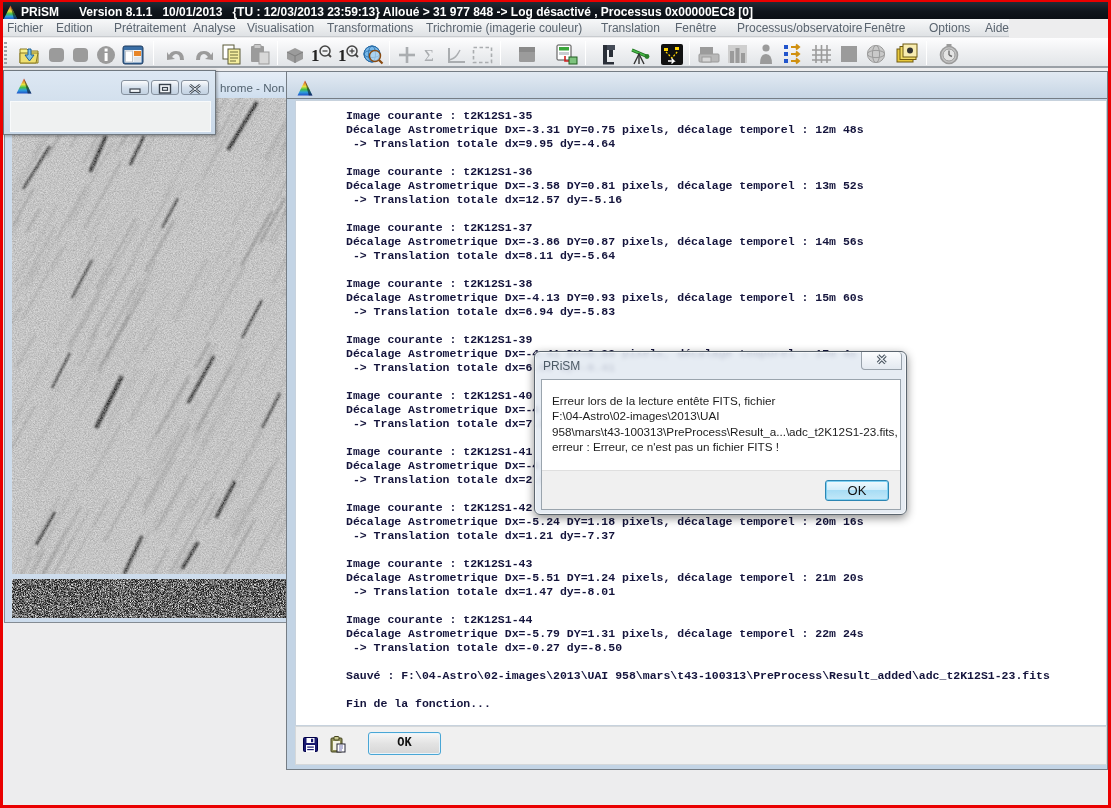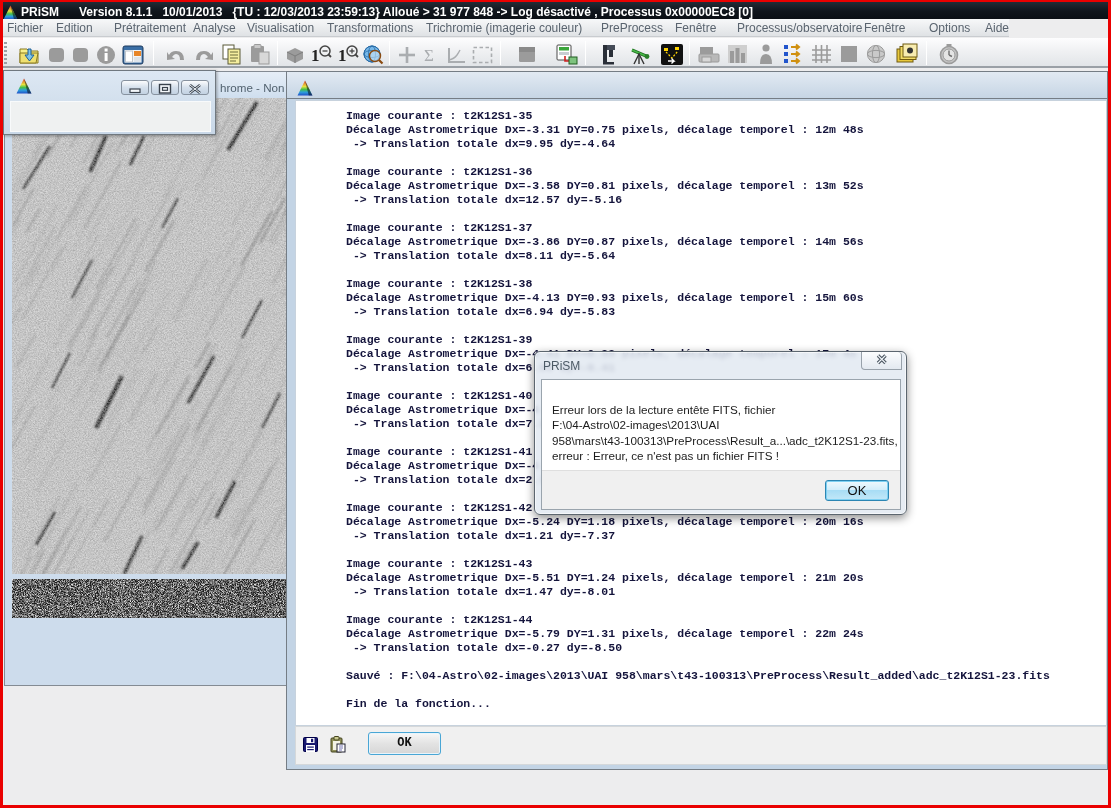--- a/index.html
+++ b/index.html
@@ -11,21 +11,21 @@
 #titlebar .t { position:absolute; top:2px; height:17px; line-height:16px; color:#fff; font-size:12px; font-weight:bold; white-space:pre; }
 #menubar { position:absolute; left:0; top:19px; width:1009px; height:18px; background:linear-gradient(#f7f8f9,#e9ebed 60%,#dfe2e5); border-bottom:1px solid #c9ccd0; }
 #menubar span { position:absolute; top:2px; font-size:12px; color:#5a646f; }
 #toolbar { position:absolute; left:0; top:38px; width:1111px; height:30px; background:linear-gradient(#fdfdfe,#f0f1f3 45%,#e2e5e8); border-bottom:2px solid #9aa0a6; }
 .tsep { position:absolute; top:3px; width:1px; height:24px; background:#b9bcc0; border-right:1px solid #fff; }
 .grip { position:absolute; left:4px; top:4px; width:3px; height:22px; background-image:repeating-linear-gradient(#9aa0a6 0 2px, transparent 2px 4px); }
 
 #redframe { position:absolute; left:0; top:0; width:1111px; height:808px; border-left:3px solid #ea0000; border-right:3px solid #ea0000; border-bottom:3px solid #ea0000; z-index:90; pointer-events:none; }
 
 
-#imgwin { position:absolute; left:4px; top:71px; width:284px; height:615px; background:#cddcec; border:1px solid #848b93; }
+#imgwin { position:absolute; left:4px; top:71px; width:284px; height:552px; background:#cddcec; border:1px solid #848b93; }
 #imgwin .tb { position:absolute; left:0; top:0; width:100%; height:27px; background:linear-gradient(#e6eef7,#cfdeee); border-bottom:1px solid #8d949c; }
 #imgwin .title { position:absolute; left:215px; top:9px; font-size:11.6px; color:#52626f; white-space:nowrap; }
 #starimg { position:absolute; left:7px; top:26px; width:276px; height:476px; }
 #darkstrip { position:absolute; left:7px; top:507px; width:276px; height:39px; }
 
 #smallwin { position:absolute; left:3px; top:70px; width:213px; height:65px; background:linear-gradient(#dde8f3,#c8d7e7); border:1px solid #70787f; box-shadow:1px 1px 3px rgba(0,0,0,.35); }
 #smallwin .inner { position:absolute; left:6px; top:30px; width:201px; height:31px; background:#eff1f1; border:1px solid #f8fafb; }
 .capbtn { position:absolute; top:9px; width:28px; height:15px; border:1px solid #87929f; border-radius:3px; background:linear-gradient(#fbfcfd,#d5e0ec 50%,#c3d2e2); }
 
 #conwin { position:absolute; left:286px; top:71px; width:822px; height:699px; background:#c3d4e5; border:1px solid #757d85; }
@@ -33,21 +33,21 @@
 #conwhite { position:absolute; left:8px; top:28px; width:812px; height:626px; background:#fff; border:1px solid #c7d2dd; }
 #confoot { position:absolute; left:8px; top:654px; width:812px; height:39px; background:#f0f0f0; border:1px solid #d5d8da; }
 #context { position:absolute; left:298px; top:109px; font-family:"Liberation Mono", monospace; font-size:11.5px; font-weight:bold; line-height:14px; color:#14143c; white-space:pre; z-index:5;margin-left:48px; }
 #okbtn1 { position:absolute; left:368px; top:732px; width:73px; height:23px; border:1px solid #49a6d5; border-radius:3px; background:linear-gradient(#f7f7f7,#e3e3e3 50%,#d6d6d6); box-shadow:inset 0 0 0 1px #e8f4fb; z-index:6; font-family:"Liberation Mono", monospace; font-size:12px; font-weight:bold; color:#111; text-align:center; line-height:21px; }
 
 #dialog { position:absolute; left:534px; top:351px; width:373px; height:164px; border:1px solid #5c666f; border-radius:6px; background:rgba(226,233,241,.86); box-shadow:0 3px 10px rgba(0,0,0,.45), inset 0 0 0 1px rgba(255,255,255,.6); z-index:20; backdrop-filter:blur(2.2px); }
 #dialog .pane { position:absolute; left:6px; top:27px; width:360px; height:131px; background:#fff; border:1px solid #9aa4ad; }
 #dialog .foot { position:absolute; left:0px; top:90px; width:358px; height:39px; background:#f0f0f0; border-top:1px solid #dfdfdf; }
 #dialog .dtitle { position:absolute; left:8px; top:7px; font-size:12px; color:#4c5a66; }
 #dlgclose { position:absolute; left:326px; top:0px; width:41px; height:18px; border:1px solid #98a1aa; border-top:none; border-radius:0 4px 0 4px; background:linear-gradient(#fcfdfe,#e3e9f0); text-align:center; }
-#dlgtext { position:absolute; left:17px; top:41px; font-size:11.7px; line-height:15.3px; color:#1c1c1c; white-space:pre;margin-top:9px; }
+#dlgtext { position:absolute; left:17px; top:41px; font-size:11.7px; line-height:15.3px; color:#1c1c1c; white-space:pre; }
 #okbtn2 { position:absolute; left:290px; top:128px; width:64px; height:21px; border:1px solid #2c86b3; border-radius:3px; background:linear-gradient(#eff9fd,#d3eefb 45%,#a8ddf5 50%,#c3e8f8); box-shadow:inset 0 0 0 1px #7ed0f2; font-size:13px; color:#111; text-align:center; line-height:19px; }
 .ticon { position:absolute; top:44px; }
 </style>
 </head>
 <body>
 
 <div id="titlebar">
   <svg class="abs" style="left:3px;top:3px" width="15" height="15" viewBox="0 0 15 15">
       <defs>
         <linearGradient id="rg" x1="0" y1="0" x2="0" y2="1">
@@ -67,21 +67,21 @@
 </div>
 
 <div id="menubar">
   <span style="left:7px">Fichier</span>
   <span style="left:56px">Edition</span>
   <span style="left:114px">Prétraitement</span>
   <span style="left:193px">Analyse</span>
   <span style="left:247px">Visualisation</span>
   <span style="left:327px">Transformations</span>
   <span style="left:426px">Trichromie (imagerie couleur)</span>
-  <span style="left:601px">PreProcess</span>
+  <span style="left:601px">Translation</span>
   <span style="left:675px">Fenêtre</span>
   <span style="left:737px">Processus/observatoire</span>
   <span style="left:864px">Fenêtre</span>
   <span style="left:929px">Options</span>
   <span style="left:985px">Aide</span>
 </div>
 
 <div id="toolbar">
   <div class="grip"></div>
   <svg class="ticon" style="left:19px;top:7px" width="21" height="20" viewBox="0 0 21 20">

